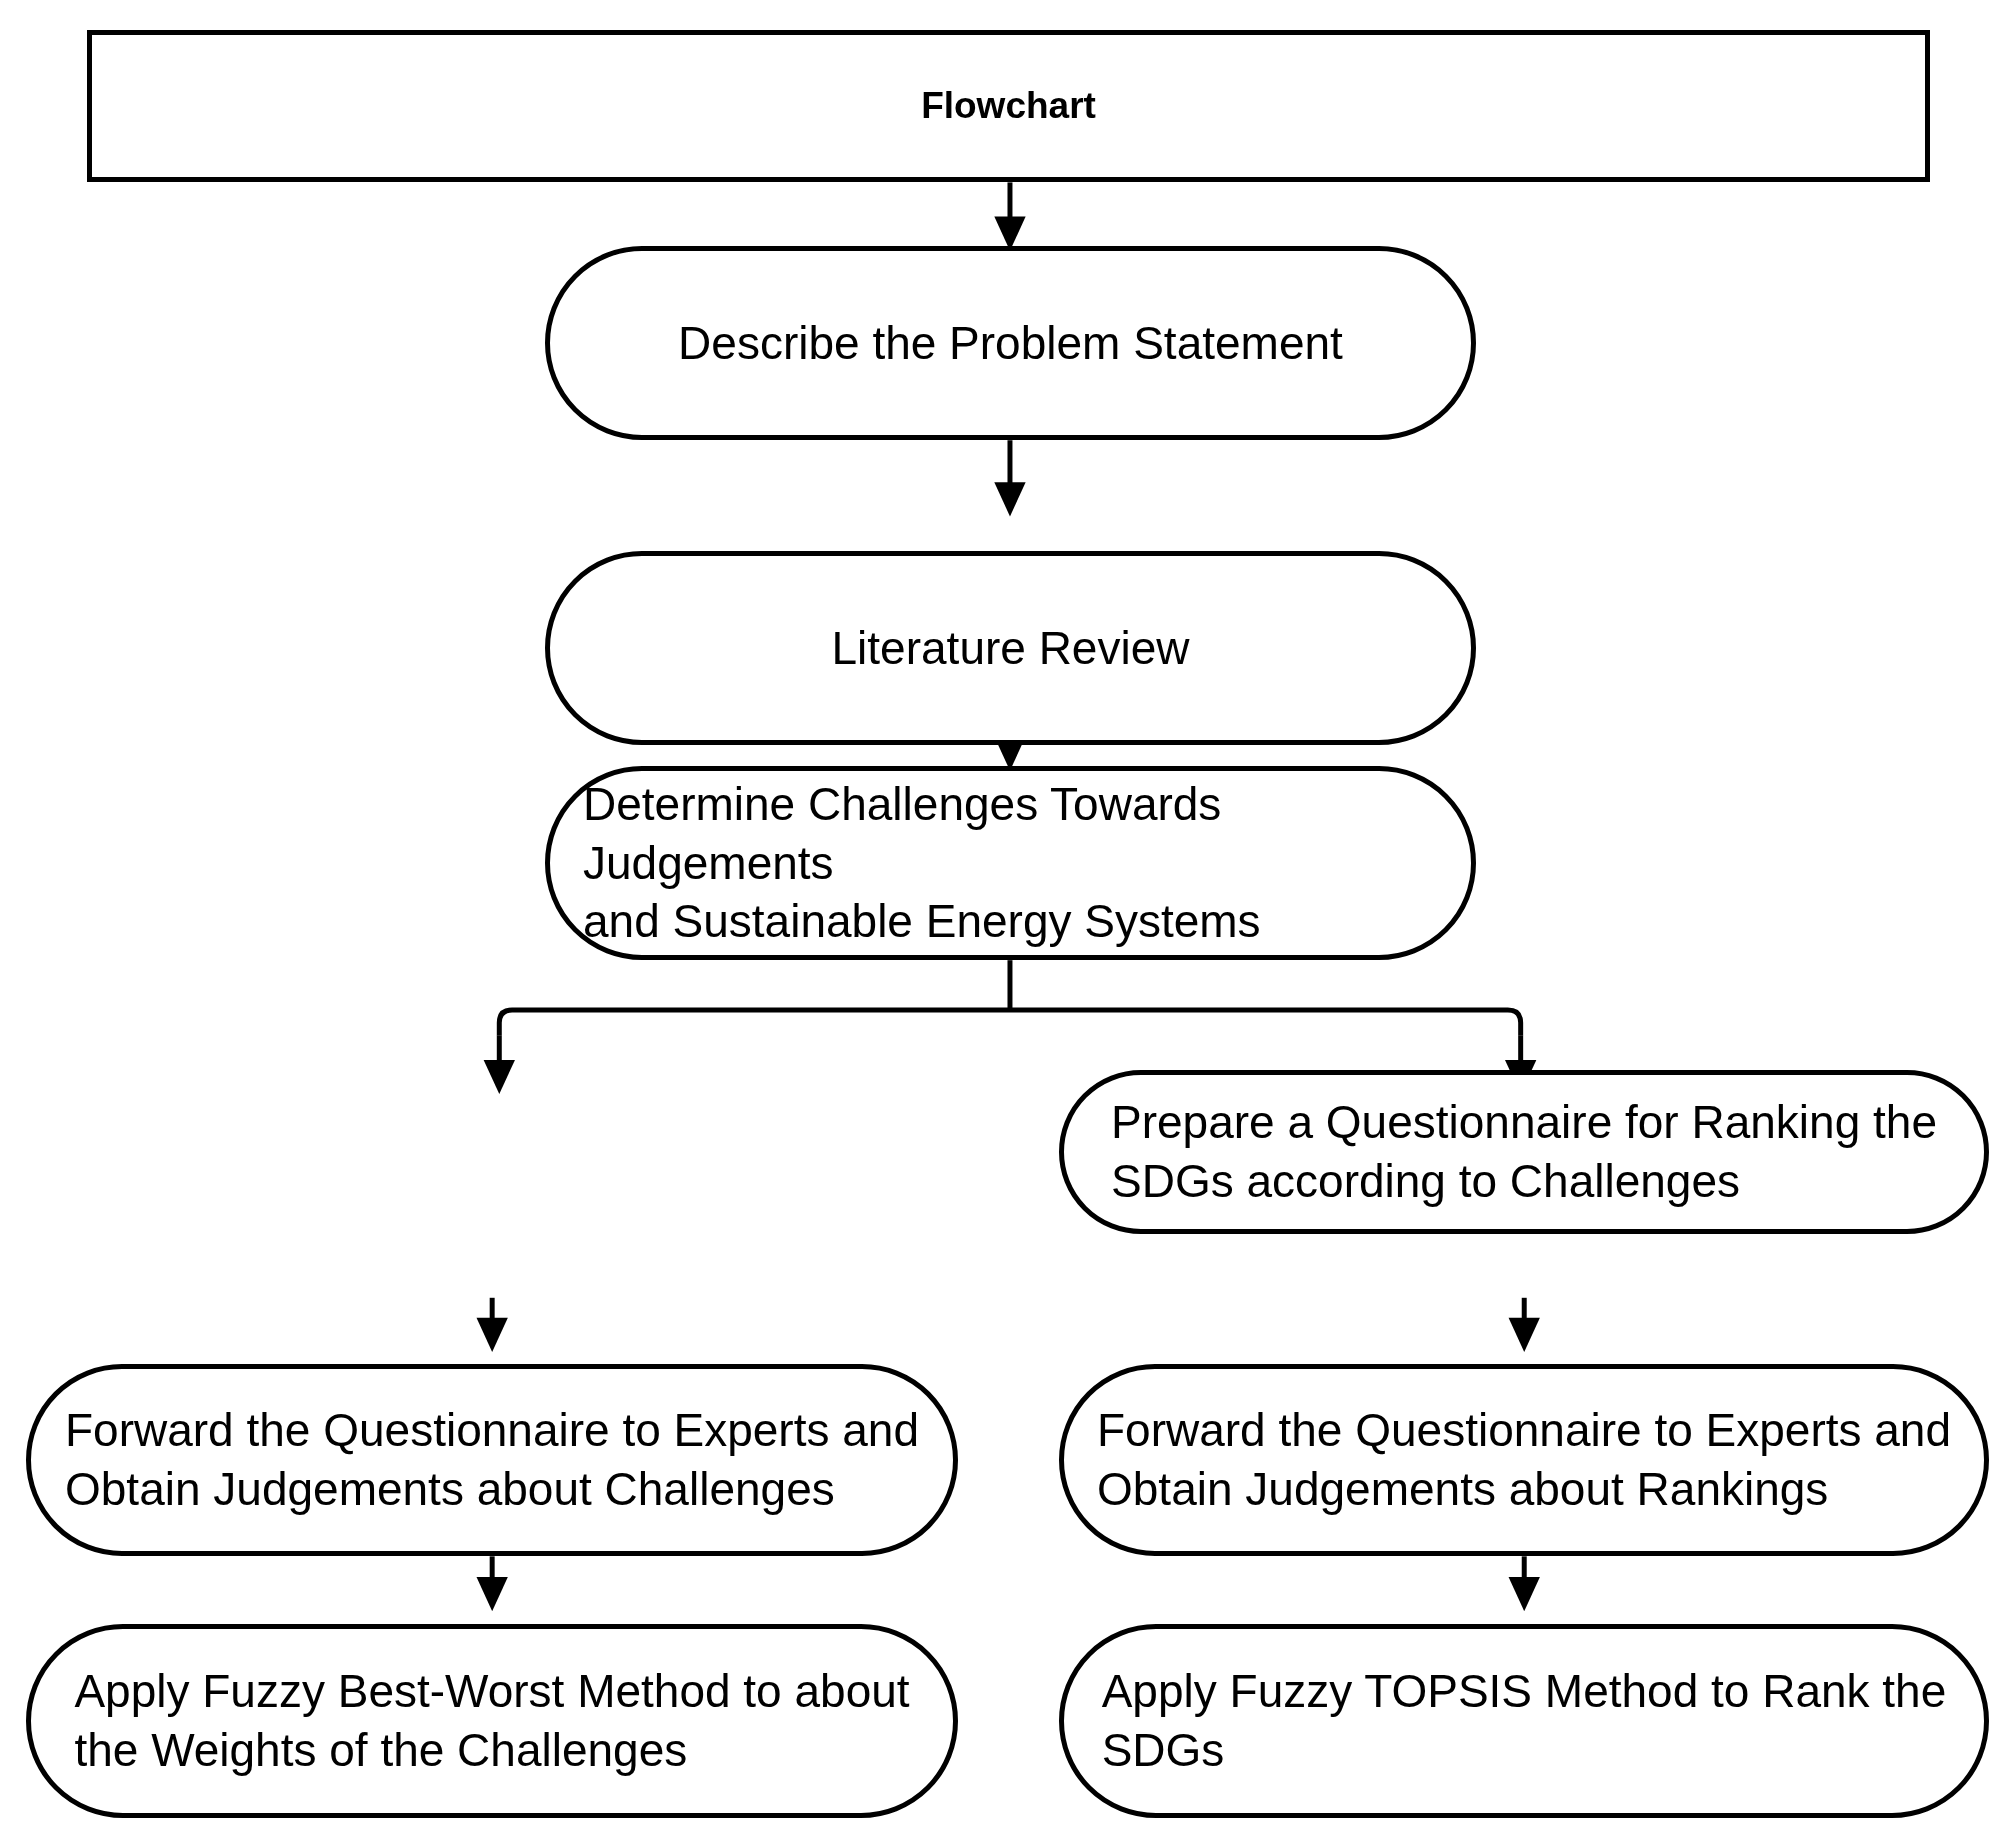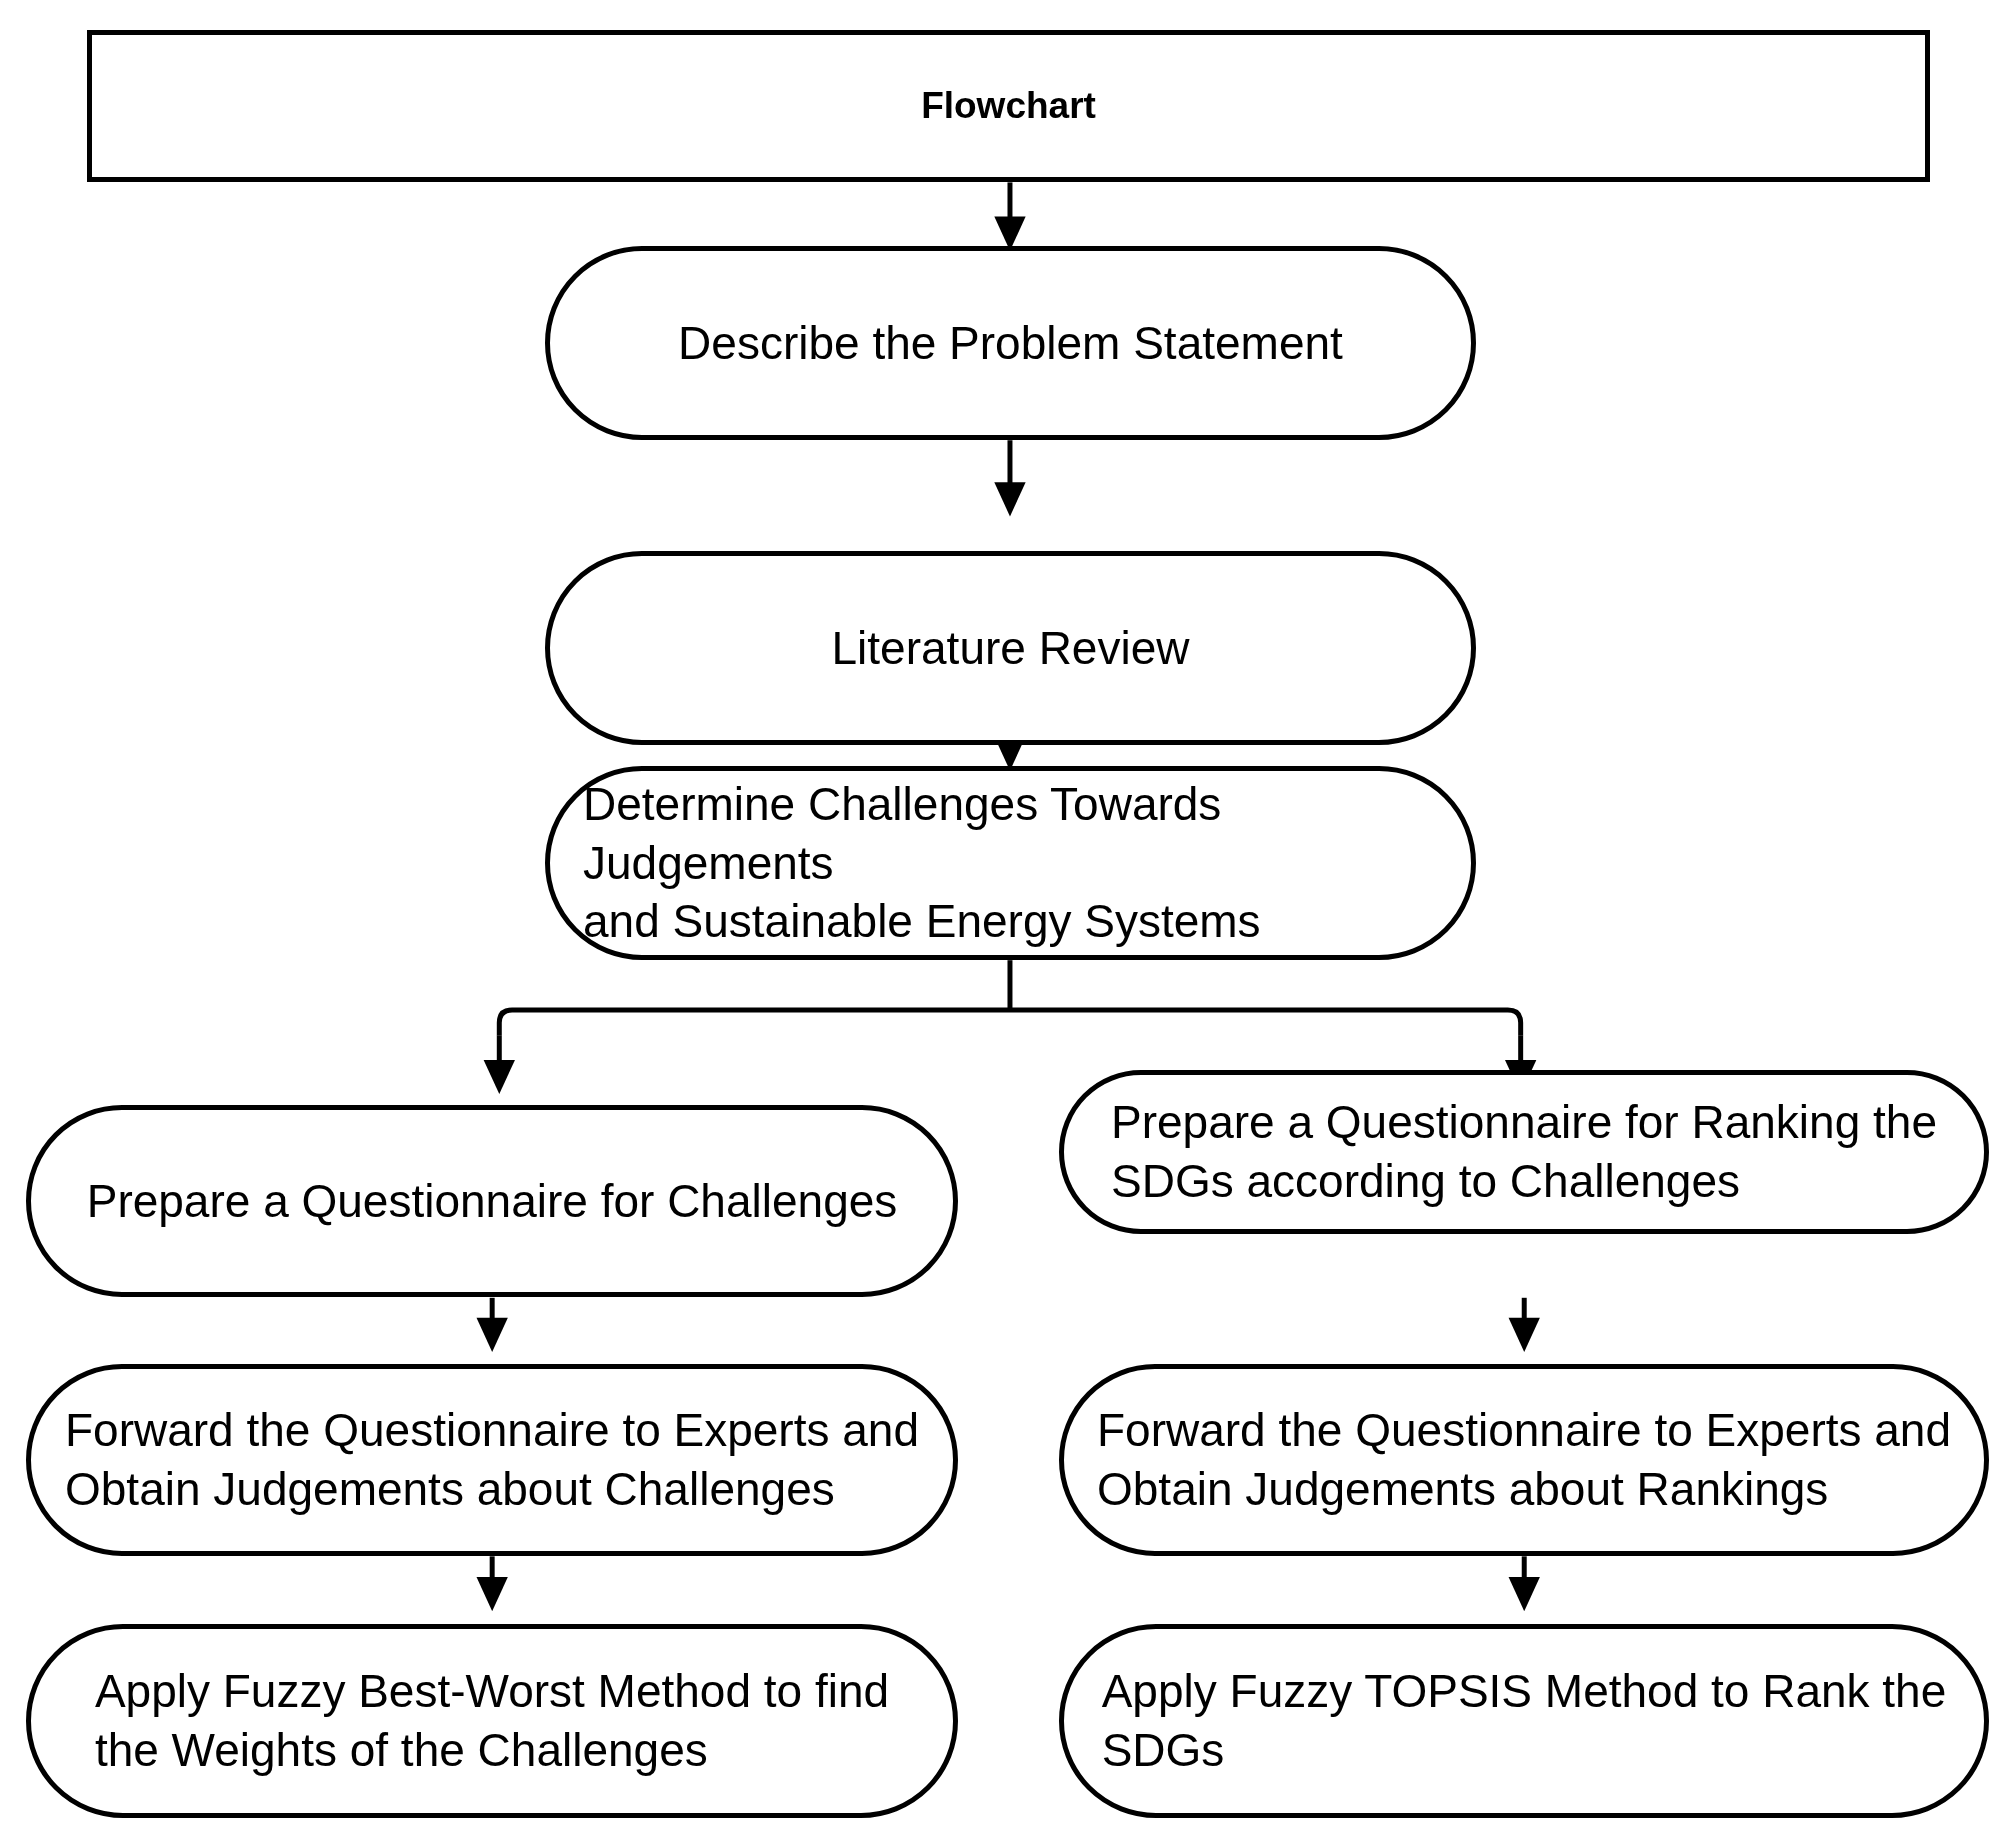--- a/index.html
+++ b/index.html
@@ -120,31 +120,28 @@
 
   <div class="node node-pill" style="left:545px; top:511px; width:931px; height:194px;margin-top:40px;">
     <span class="node-label">Literature Review</span>
   </div>
 
   <div class="node node-pill" style="left:545px; top:766px; width:931px; height:194px;">
     <span class="node-label">Determine Challenges Towards Judgements
 and Sustainable Energy Systems</span>
   </div>
 
-  <div class="node node-pill" style="left:26px; top:1105px; width:932px; height:192px;">
-    <span class="node-label">Prepare a Questionnaire for Challenges</span>
-  </div>
 
   <div class="node node-pill" style="left:26px; top:1364px; width:932px; height:192px;">
     <span class="node-label">Forward the Questionnaire to Experts and
 Obtain Judgements about Challenges</span>
   </div>
 
   <div class="node node-pill" style="left:26px; top:1624px; width:932px; height:194px;">
-    <span class="node-label">Apply Fuzzy Best-Worst Method to find
+    <span class="node-label">Apply Fuzzy Best-Worst Method to about
 the Weights of the Challenges</span>
   </div>
 
   <div class="node node-pill" style="left:1059px; top:1070px; width:930px; height:164px;">
     <span class="node-label">Prepare a Questionnaire for Ranking the
 SDGs according to Challenges</span>
   </div>
 
   <div class="node node-pill" style="left:1059px; top:1364px; width:930px; height:192px;">
     <span class="node-label">Forward the Questionnaire to Experts and

